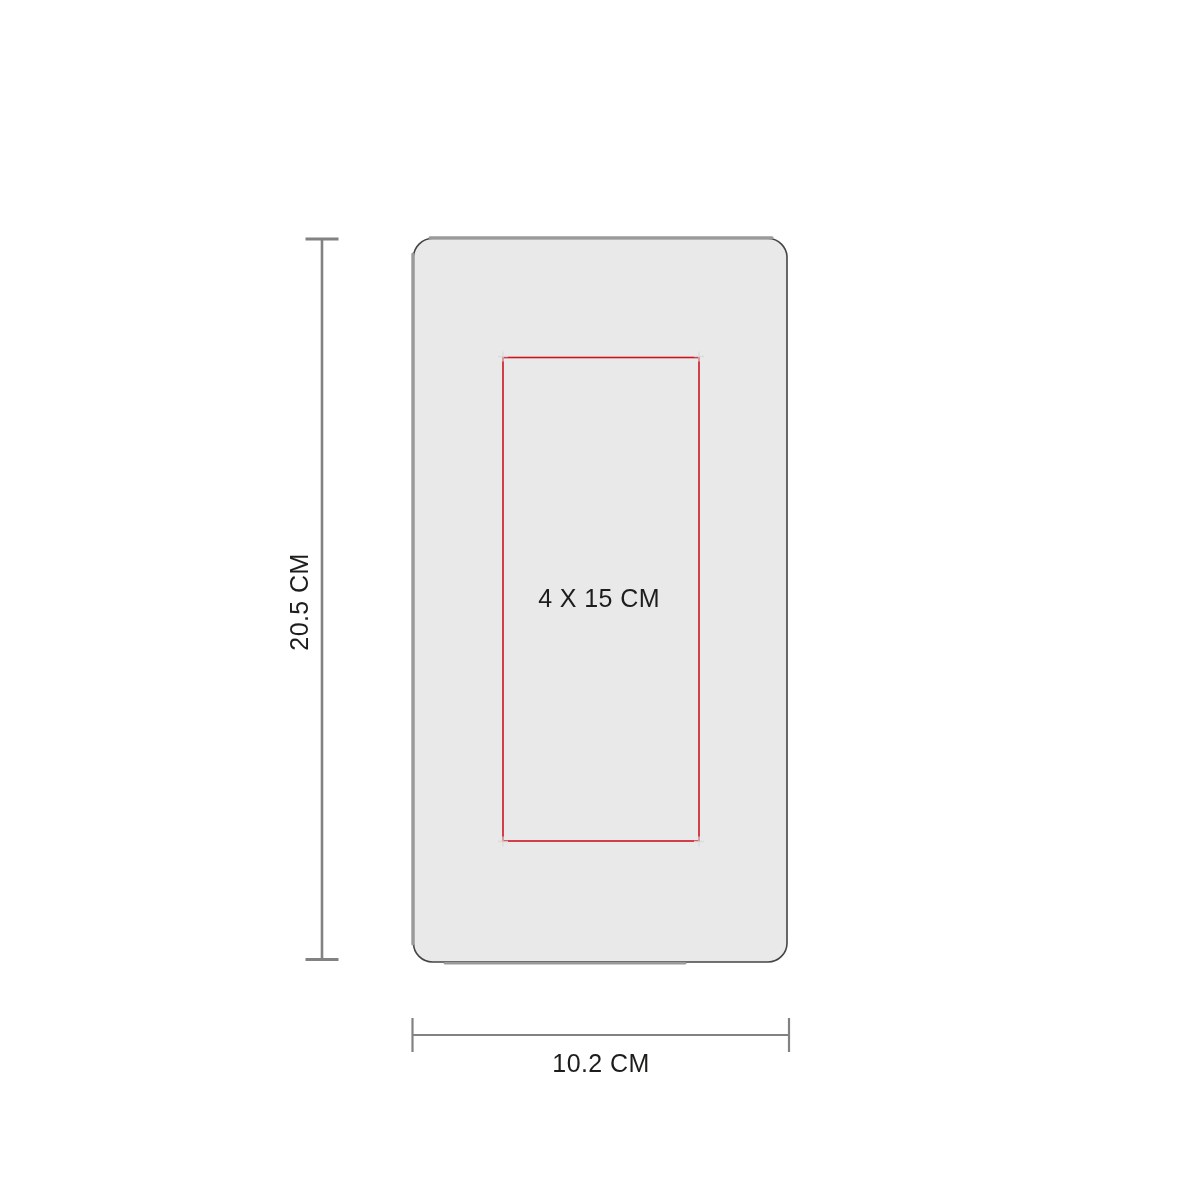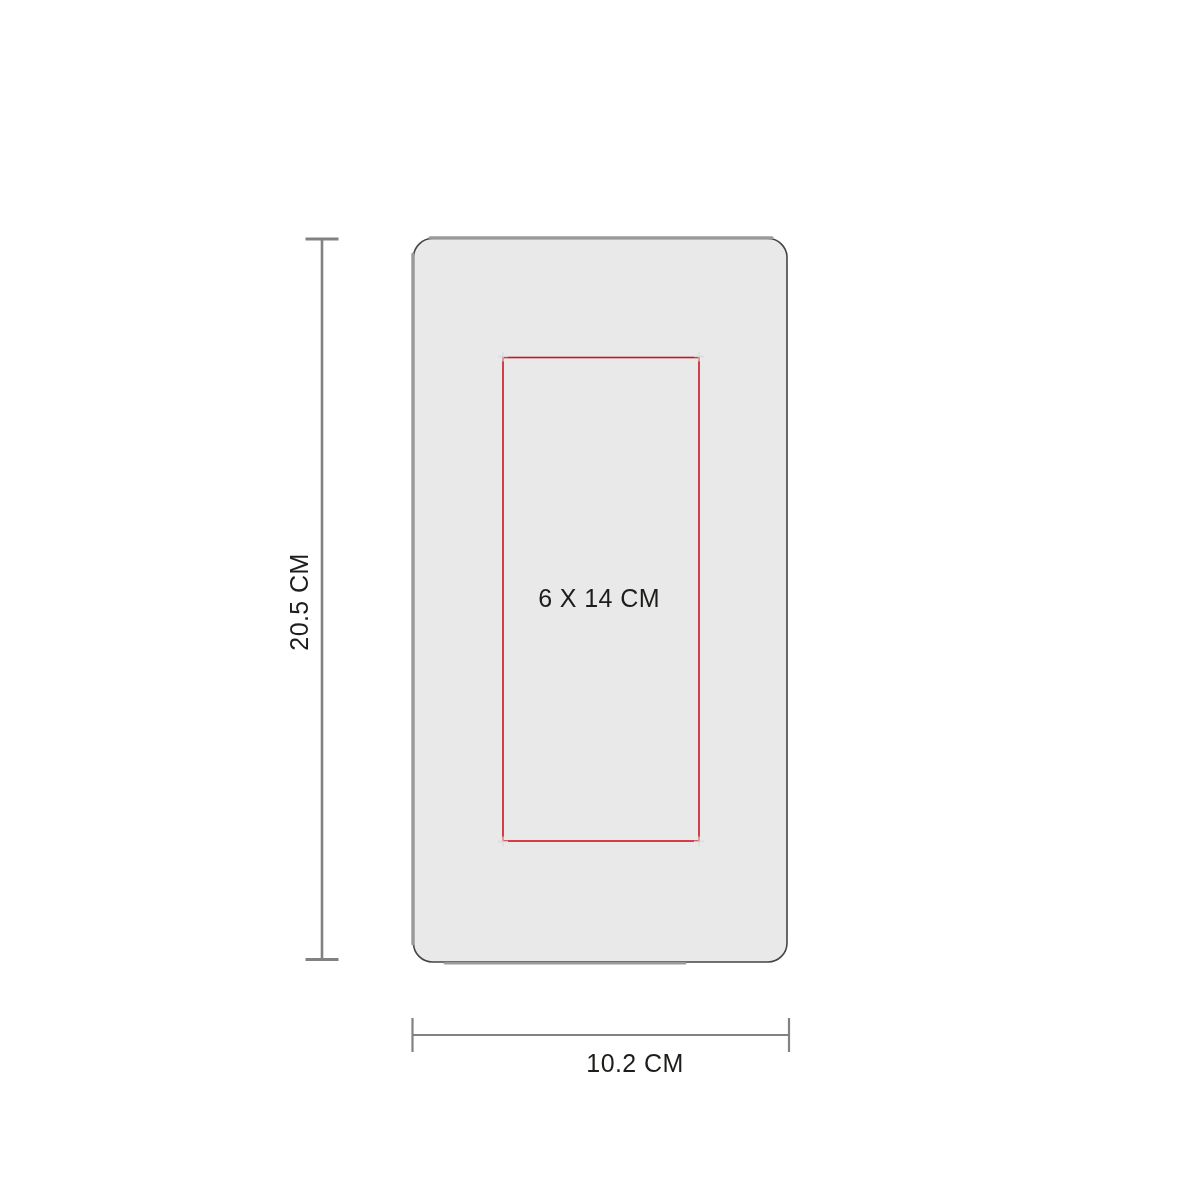--- a/index.html
+++ b/index.html
@@ -100,17 +100,17 @@
 
     <g>
       <line class="dim-line" x1="412.5" y1="1035" x2="789" y2="1035" stroke-width="2.2"></line>
       <line class="dim-line" x1="412.5" y1="1018" x2="412.5" y2="1052" stroke-width="2.2"></line>
       <line class="dim-line" x1="789" y1="1018" x2="789" y2="1052" stroke-width="2.2"></line>
     </g>
   </svg>
 
   <div class="label rotated" style="left:299px; top:602px;">20.5 CM</div>
 
-  <div class="label" style="left:599px; top:598px;">6 X 14 CM</div>
+  <div class="label" style="left:599px; top:598px;">4 X 15 CM</div>
 
-  <div class="label" style="left:635px; top:1063px;">10.2 CM</div>
+  <div class="label" style="left:601px; top:1063px;">10.2 CM</div>
 
 </div>
 
 </body></html>

